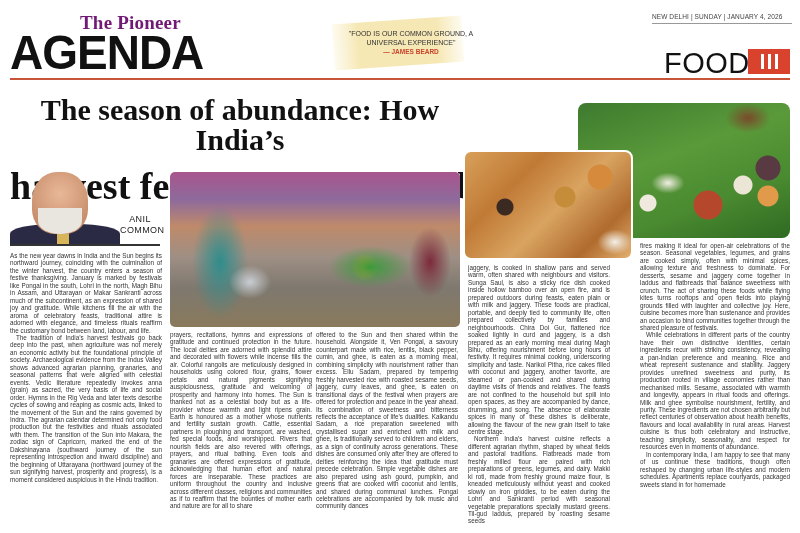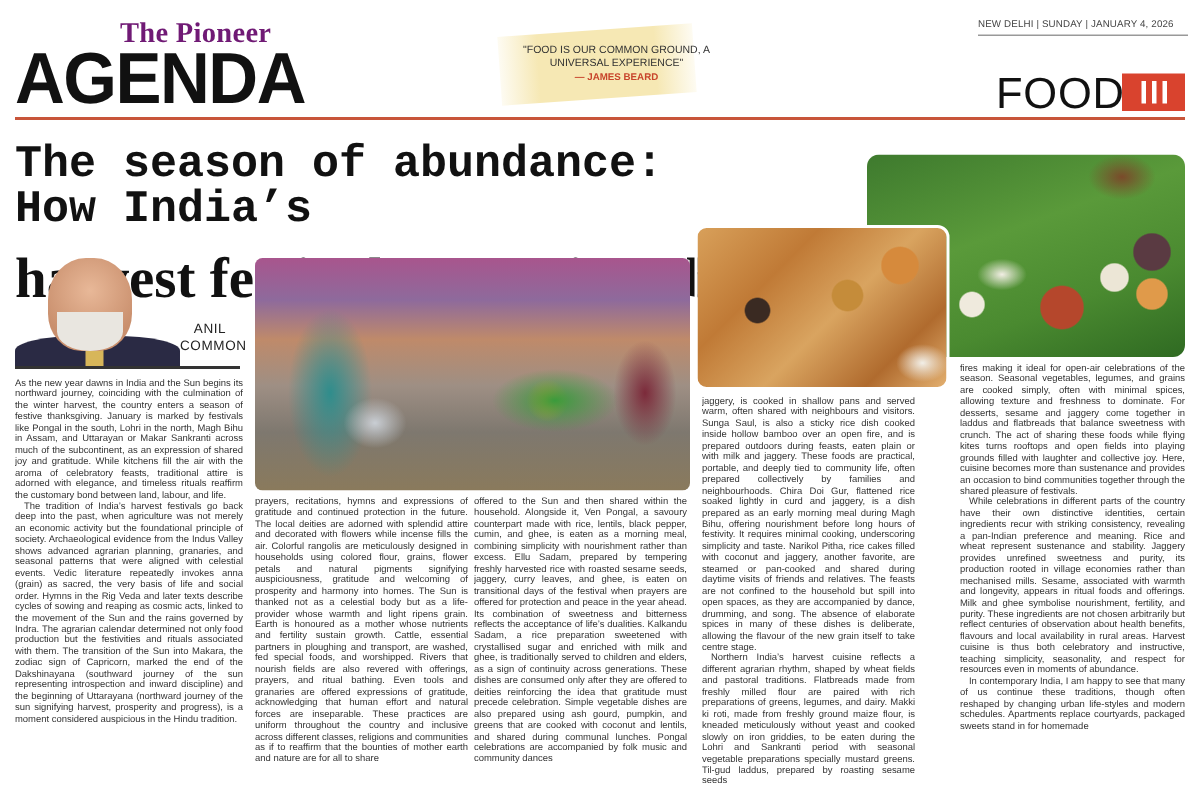--- a/index.html
+++ b/index.html
@@ -10,21 +10,21 @@
   .masthead { position: absolute; left: 10px; top: 27px; font-family: "Liberation Sans", sans-serif; font-weight: 900; font-size: 46px; letter-spacing: -1px; color: #111; line-height: 50px; transform: scaleY(1.05); }
   .quote-box { position: absolute; left: 333px; top: 20px; width: 130px; height: 46px; background: linear-gradient(90deg, rgba(248,236,190,0.2), #f6e8b4 20%, #f6e8b4 80%, rgba(248,236,190,0.2)); transform: rotate(-4deg); }
   .quote-text { position: absolute; left: 336px; top: 29px; width: 150px; text-align: center; font-size: 7px; line-height: 9px; color: #333; }
   .quote-author { position: absolute; left: 336px; top: 48px; width: 150px; text-align: center; font-size: 6.5px; color: #c8452c; font-weight: bold; }
   .dateline { position: absolute; left: 652px; top: 13px; font-size: 6.5px; color: #444; letter-spacing: 0.1px; border-bottom: 1px solid #999; padding-bottom: 3px; width: 140px; }
   .section-label { position: absolute; left: 664px; top: 47px; font-size: 29px; color: #111; letter-spacing: 0.5px; }
   .section-badge { position: absolute; left: 748px; top: 49px; width: 42px; height: 25px; background: #d9432e; display: flex; align-items: center; justify-content: center; gap: 4px; }
   .section-badge span { display: block; width: 3px; height: 15px; background: #fff; }
   .top-rule { position: absolute; left: 10px; top: 78px; width: 780px; height: 2px; background: #c8553a; }
 
-  .headline { position: absolute; left: 10px; top: 95px; width: 460px; font-family: Liberation Mono, monospace; font-weight: bold; font-size: 30px; line-height: 30px; color: #111; }
+  .headline { position: absolute; left: 10px; top: 95px; width: 460px; font-family: Liberation Serif, serif; font-weight: bold; font-size: 30px; line-height: 30px; color: #111; text-align: center; }
   .headline-2 { position: absolute; left: 10px; top: 141px; font-family: "Liberation Serif", serif; font-weight: bold; font-size: 38px; line-height: 30px; color: #111; margin-top: 30px; }
 
   .author-photo { position: absolute; left: 10px; top: 172px; width: 110px; height: 72px; overflow: hidden; }
   .author-head { position: absolute; left: 22px; top: 0; width: 56px; height: 62px; border-radius: 45% 45% 40% 40%; background: radial-gradient(circle at 50% 35%, #e8b898, #c98f6d 70%); }
   .author-beard { position: absolute; left: 28px; top: 36px; width: 44px; height: 26px; border-radius: 0 0 50% 50%; background: #e9e6e0; }
   .author-suit { position: absolute; left: 0; top: 52px; width: 110px; height: 24px; border-radius: 40% 40% 0 0; background: #2a2a44; }
   .author-tie { position: absolute; left: 47px; top: 55px; width: 12px; height: 20px; background: #d7b65a; }
   .author-name { position: absolute; left: 120px; top: 214px; font-size: 9px; line-height: 11px; color: #222; letter-spacing: 0.4px; text-align: center; width: 40px; }
   .author-rule { position: absolute; left: 10px; top: 244px; width: 150px; height: 2px; background: #333; }
 

